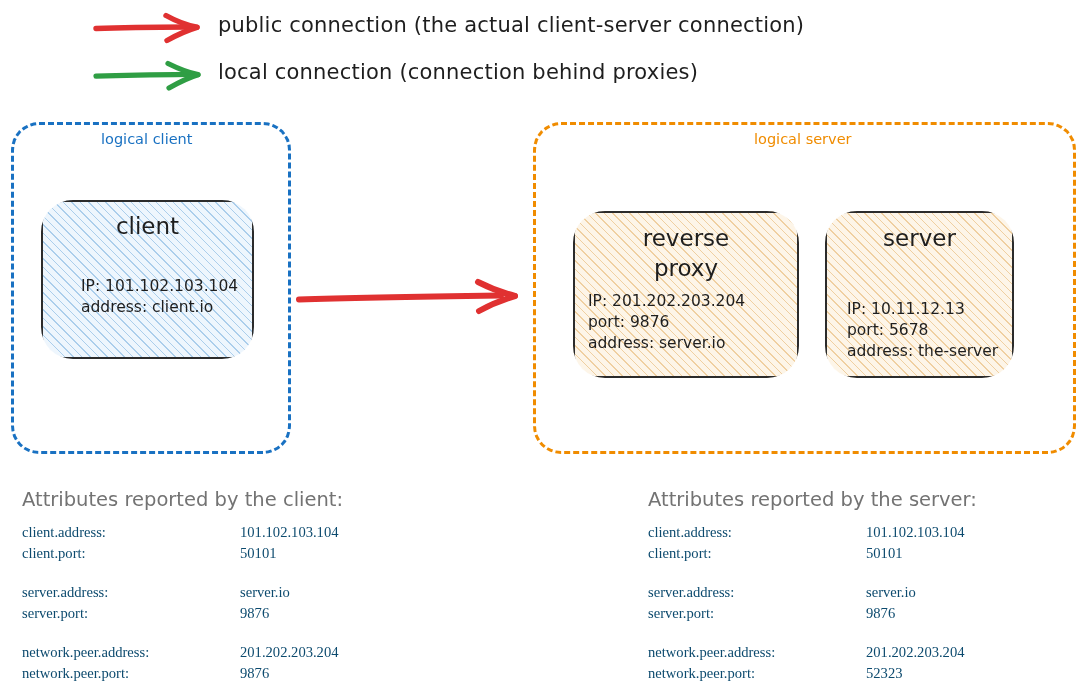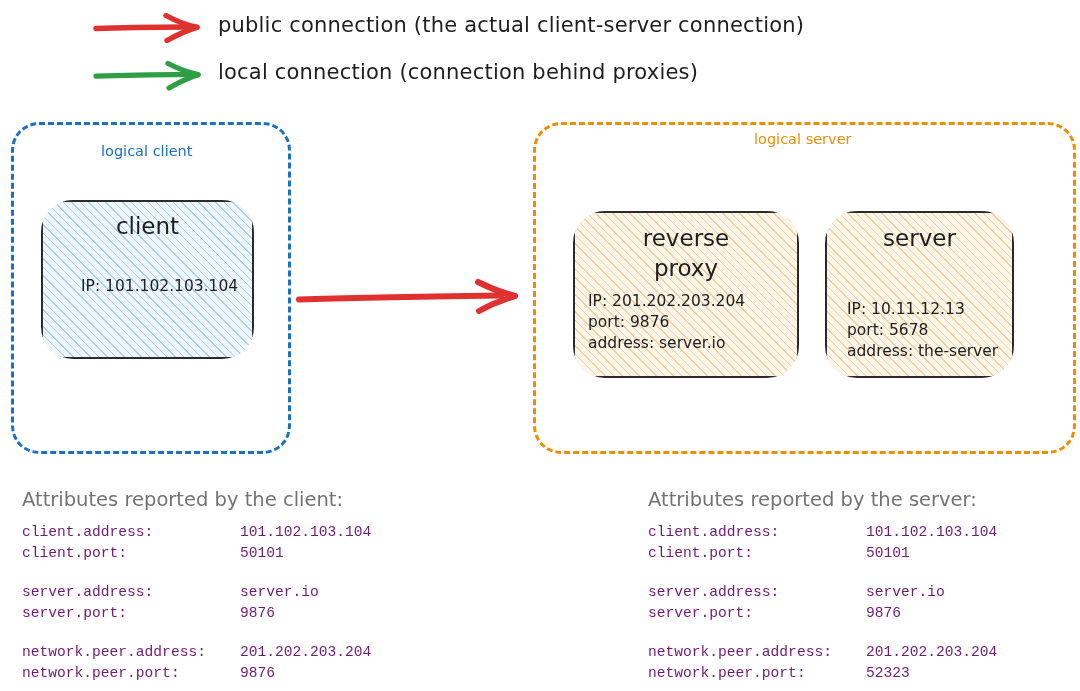--- a/index.html
+++ b/index.html
@@ -50,21 +50,20 @@
     font-family: "DejaVu Sans", sans-serif;
     font-size: 14.5px;
     white-space: nowrap;
     background: #ffffff;
     padding: 0 5px;
     line-height: 18px;
   }
   #logical-client-caption {
     left: 96px; top: 130px;
     color: #1971c2;
-    margin-top: 12px;
   }
   #logical-server-caption {
     left: 749px; top: 130px;
     color: #f08c00;
   }
 
   
   .node {
     position: absolute;
     box-sizing: border-box;
@@ -149,23 +148,23 @@
   .attr-heading {
     font-family: "DejaVu Sans", sans-serif;
     font-size: 19.5px;
     line-height: 26px;
     color: #737373;
     white-space: nowrap;
     margin-bottom: 9px;
   }
   .attr-table {
     border-collapse: collapse;
-    font-family: Liberation Mono, monospace;
+    font-family: Liberation Serif, serif;
     font-size: 14.6px;
-    color: #701a75;
+    color: #0c4a6e;
   }
   .attr-table td {
     padding: 0;
     line-height: 20.5px;
     vertical-align: top;
     white-space: pre;
   }
   .attr-table td.attr-key { padding-right: 18px; min-width: 200px; }
   .attr-row-spacer td { height: 19px; line-height: 19px; font-size: 1px; }
 </style>
@@ -195,20 +194,21 @@
   <div class="logical-zone" id="logical-client-zone"></div>
   <div class="zone-caption" id="logical-client-caption">logical client</div>
 
   <div class="node" id="node-client">
     <div class="node-hatch"></div>
     <div class="node-frame"></div>
     <div class="node-body">
       <div class="node-title">client</div>
       <div class="node-lines">
         <div>IP: 101.102.103.104</div>
+        <div>address: client.io</div>
       </div>
     </div>
   </div>
 
   <div id="public-connection-arrow">
     <svg width="232" height="40" viewBox="0 0 232 40">
       <path d="M4 22.5 C 60 20.6, 130 19.6, 206 18.6" stroke="#e03131" stroke-width="6" fill="none" stroke-linecap="round"></path>
       <path d="M183 5 C 192 9.6, 204 15, 220 18.8" stroke="#e03131" stroke-width="6" fill="none" stroke-linecap="round"></path>
       <path d="M184 34 C 193 29, 205 23.5, 220 19.1" stroke="#e03131" stroke-width="6" fill="none" stroke-linecap="round"></path>
     </svg>

